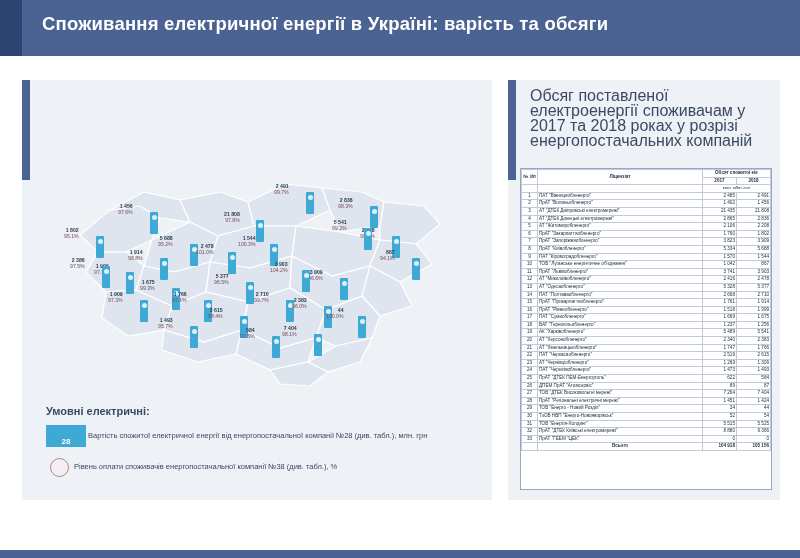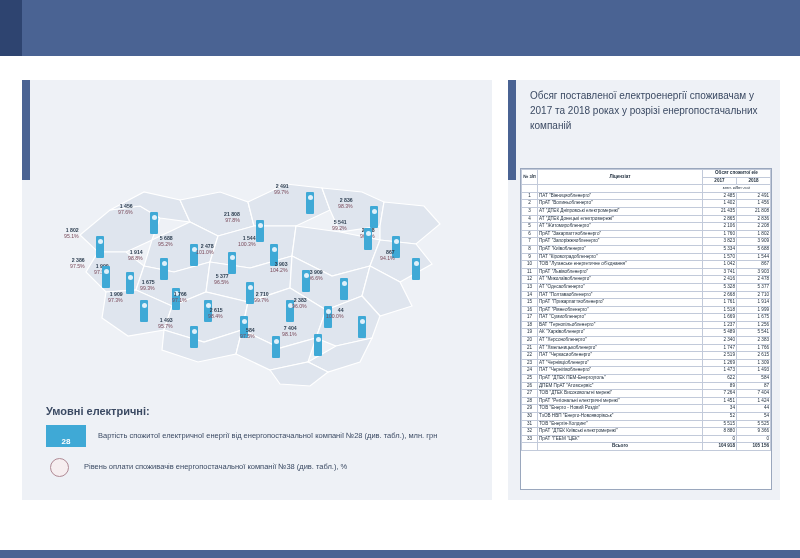--- a/index.html
+++ b/index.html
@@ -69,32 +69,32 @@
   .legend-swatch .num{
     font-size:8px;color:#fff;font-weight:bold;padding-bottom:1px;
   }
   .legend-circ{
     width:26px;height:22px;flex:none;display:flex;align-items:center;justify-content:center;
   }
   .legend-circ span{
     display:block;width:17px;height:17px;border:1px solid #b08a95;border-radius:50%;
     background:#f6eef0;
   }
-  .legend-text{font-size:7.5px;color:#3b4a63;margin-left:12px;line-height:10px;}
+  .legend-text{font-size:7.5px;color:#3b4a63;margin-left:2px;line-height:10px;}
   
   .right-panel{
     position:absolute;left:508px;top:80px;width:272px;height:420px;
     background:#eef1f6;
   }
   .right-panel .bar{
     position:absolute;left:0;top:0;width:8px;height:100px;background:#4a6393;
   }
   .right-title{
     position:absolute;left:22px;top:8px;width:240px;
-    font-size:10px;line-height:15px;color:#3b4a63;
+    font-size:16px;line-height:15px;color:#3b4a63;
   }
   .table-box{
     position:absolute;left:12px;top:88px;width:250px;height:320px;
     background:#ffffff;border:1px solid #9aa7bd;
   }
   table.tbl{
     border-collapse:collapse;width:100%;font-size:4.6px;color:#22303f;
     table-layout:fixed;
   }
   table.tbl th, table.tbl td{
@@ -117,20 +117,21 @@
   }
   .footer-bar{
     position:absolute;left:0;bottom:0;width:800px;height:8px;background:#4a6393;
   }
 </style>
 </head>
 <body>
 
 <div class="header">
   <div class="accent"></div>
+  <h1>Споживання електричної енергії в Україні: варість та обсяги</h1>
 </div>
 
 <div class="left-panel">
   <div class="bar"></div>
 
   <div class="map-wrap">
     <svg class="map-svg" width="440" height="280" viewBox="0 0 440 280">
       <g fill="#dfe5ee" stroke="#ffffff" stroke-width="1.2">
         <path d="M40 95 L70 70 L100 66 L120 78 L112 100 L86 112 L58 112 Z"></path>
         <path d="M70 70 L104 52 L140 60 L150 82 L120 78 L100 66 Z"></path>

